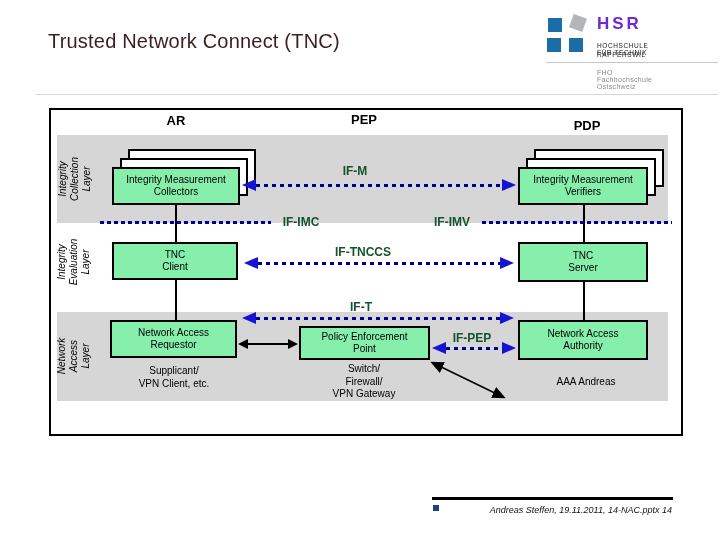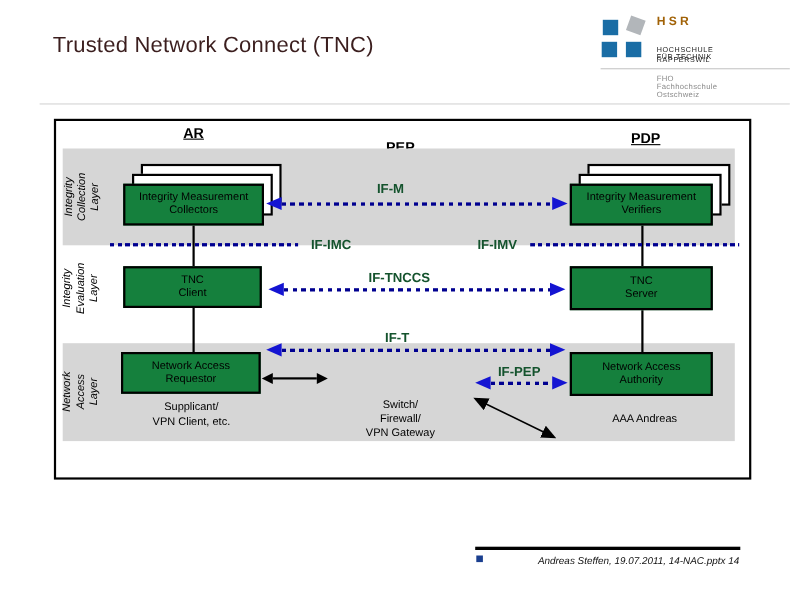--- a/index.html
+++ b/index.html
@@ -7,36 +7,36 @@
          font-family:"Liberation Sans",sans-serif;color:#000;}
   .abs{position:absolute;}
 
   
   .title{left:48px;top:30px;font-size:20px;color:#3b1e1e;letter-spacing:0.2px;}
   .head-rule{left:36px;top:94px;width:682px;height:1px;background:#d4d4d4;}
 
   
   .sq{width:14px;height:14px;background:#1a6da5;}
   .sq.gray{background:#b2b6ba;transform:rotate(20deg);}
-  .logo-acronym{left:597px;top:14px;font-size:11px;font-weight:bold;letter-spacing:3px;color:#a16207;text-align:right;}
+  .logo-acronym{left:597px;top:14px;font-size:17px;font-weight:bold;letter-spacing:3px;color:#6d28d9;text-align:right;}
   .logo-sub{left:597px;font-size:6.5px;letter-spacing:0.6px;color:#222;}
   .logo-rule{left:546px;top:62px;width:172px;height:1px;background:#c6c6c6;}
   .logo-assoc{left:597px;top:69px;font-size:7px;color:#8a8a8a;letter-spacing:0.3px;}
 
   
   .frame{left:49px;top:108px;width:630px;height:324px;border:2px solid #000;background:#fff;}
   .band{position:absolute;left:6px;width:611px;background:#d6d6d6;}
   .band.b1{top:25px;height:88px;}
   .band.b3{top:202px;height:89px;}
 
-  .colhead{position:absolute;width:60px;text-align:center;font-weight:bold;font-size:13px;text-decoration:underline;}
+  .colhead{position:absolute;width:60px;text-align:center;font-weight:bold;font-size:13px;}
   .vlabel{position:absolute;transform:translate(-50%,-50%) rotate(-90deg);
           font-style:italic;font-size:10px;line-height:1.2;text-align:center;white-space:pre;}
 
-  .box{position:absolute;background:#15803d;border:2.5px solid #000;display:flex;align-items:center;
+  .box{position:absolute;background:#86efac;border:2.5px solid #000;display:flex;align-items:center;
        justify-content:center;text-align:center;font-size:10px;line-height:1.2;white-space:pre-line;
        box-sizing:border-box;}
   .ghost{position:absolute;background:#fff;border:2px solid #000;box-sizing:border-box;}
 
   .vline{position:absolute;width:2px;background:#000;}
 
   
   .harrow{position:absolute;display:flex;align-items:center;height:12px;}
   .ah{width:0;height:0;}
   .ah.l{border:6px solid transparent;border-left:0;border-right:14px solid #1414d2;}
@@ -72,21 +72,21 @@
     <div class="abs logo-acronym">HSR</div>
     <div class="abs logo-sub" style="top:42px;">HOCHSCHULE FÜR TECHNIK</div>
     <div class="abs logo-sub" style="top:51px;">RAPPERSWIL</div>
     <div class="abs logo-rule"></div>
     <div class="abs logo-assoc">FHO Fachhochschule Ostschweiz</div>
   </div>
 
   <div class="abs frame">
 
     <div class="colhead" style="left:95px;top:3px;">AR</div>
-    <div class="colhead" style="left:283px;top:16px;text-align:center;">PEP</div>
+    <div class="colhead" style="left:283px;top:2px;text-align:center;">PEP</div>
     <div class="colhead" style="left:506px;top:8px;">PDP</div>
 
     <div class="band b1"></div>
     <div class="band b3"></div>
 
     <div class="vlabel" style="left:24px;top:69px;">Integrity
 Collection
 Layer</div>
     <div class="vlabel" style="left:23px;top:152px;">Integrity
 Evaluation
@@ -136,20 +136,22 @@
 
     <div class="iflabel" style="left:280px;top:190px;width:60px;">IF-T</div>
     <div class="harrow" style="left:191px;top:202px;width:272px;">
       <span class="ah l"></span>
       <span class="dash"></span>
       <span class="ah r"></span>
     </div>
 
     <div class="box" style="left:59px;top:210px;width:127px;height:38px;">Network Access
 Requestor</div>
+    <div class="box" style="left:248px;top:216px;width:131px;height:34px;">Policy Enforcement
+Point</div>
     <div class="box" style="left:467px;top:210px;width:130px;height:40px;">Network Access
 Authority</div>
 
     <div class="harrow black" style="left:187px;top:228px;width:60px;">
       <span class="ah l"></span>
       <span class="solid"></span>
       <span class="ah r"></span>
     </div>
 
     <div class="iflabel" style="left:391px;top:221px;width:60px;">IF-PEP</div>
@@ -171,15 +173,15 @@
     <div class="subtext" style="left:63px;top:255px;width:120px;">Supplicant/
 VPN Client, etc.</div>
     <div class="subtext" style="left:253px;top:253px;width:120px;">Switch/
 Firewall/
 VPN Gateway</div>
     <div class="subtext" style="left:475px;top:266px;width:120px;">AAA Andreas</div>
   </div>
 
   <div class="abs foot-rule"></div>
   <div class="abs foot-sq"></div>
-  <div class="abs credit">Andreas Steffen, 19.07.2011, 14-NAC.pptx 14</div>
+  <div class="abs credit">Andreas Steffen, 19.11.2011, 14-NAC.pptx 14</div>
 
 </div>
 
 </body></html>

